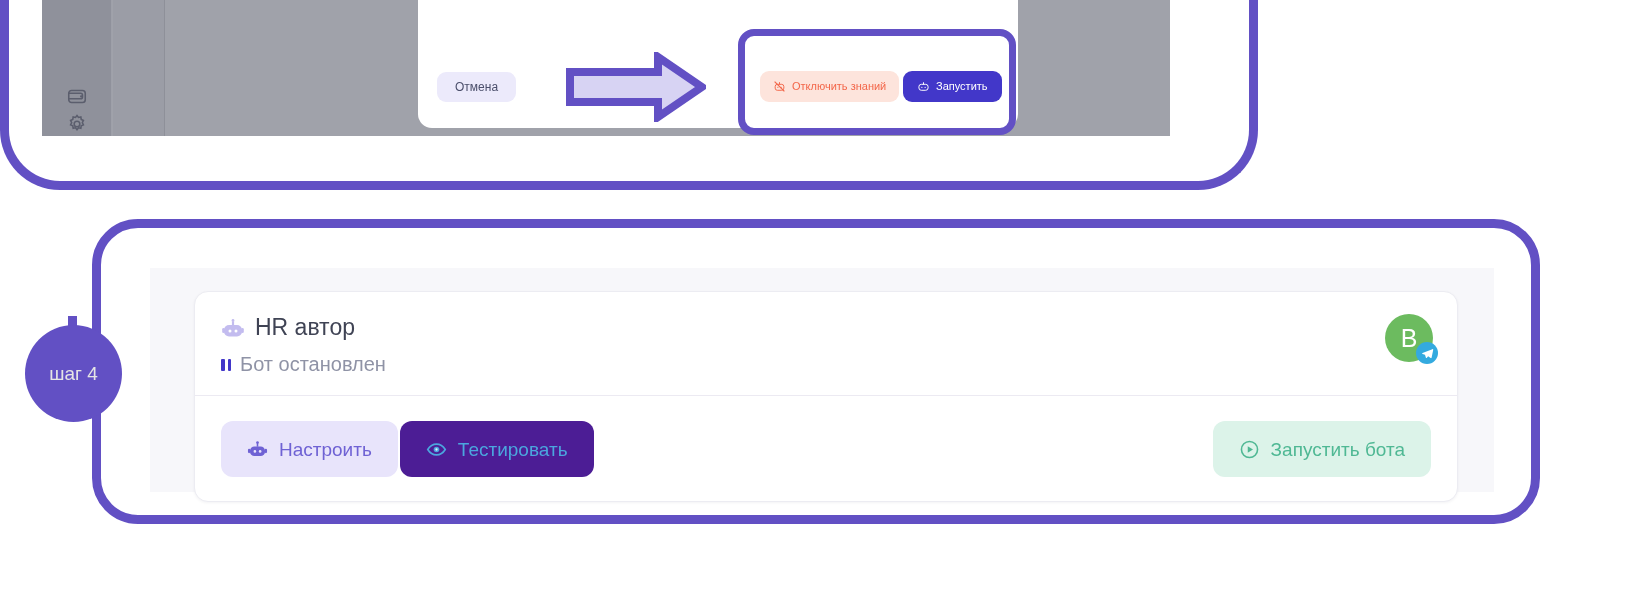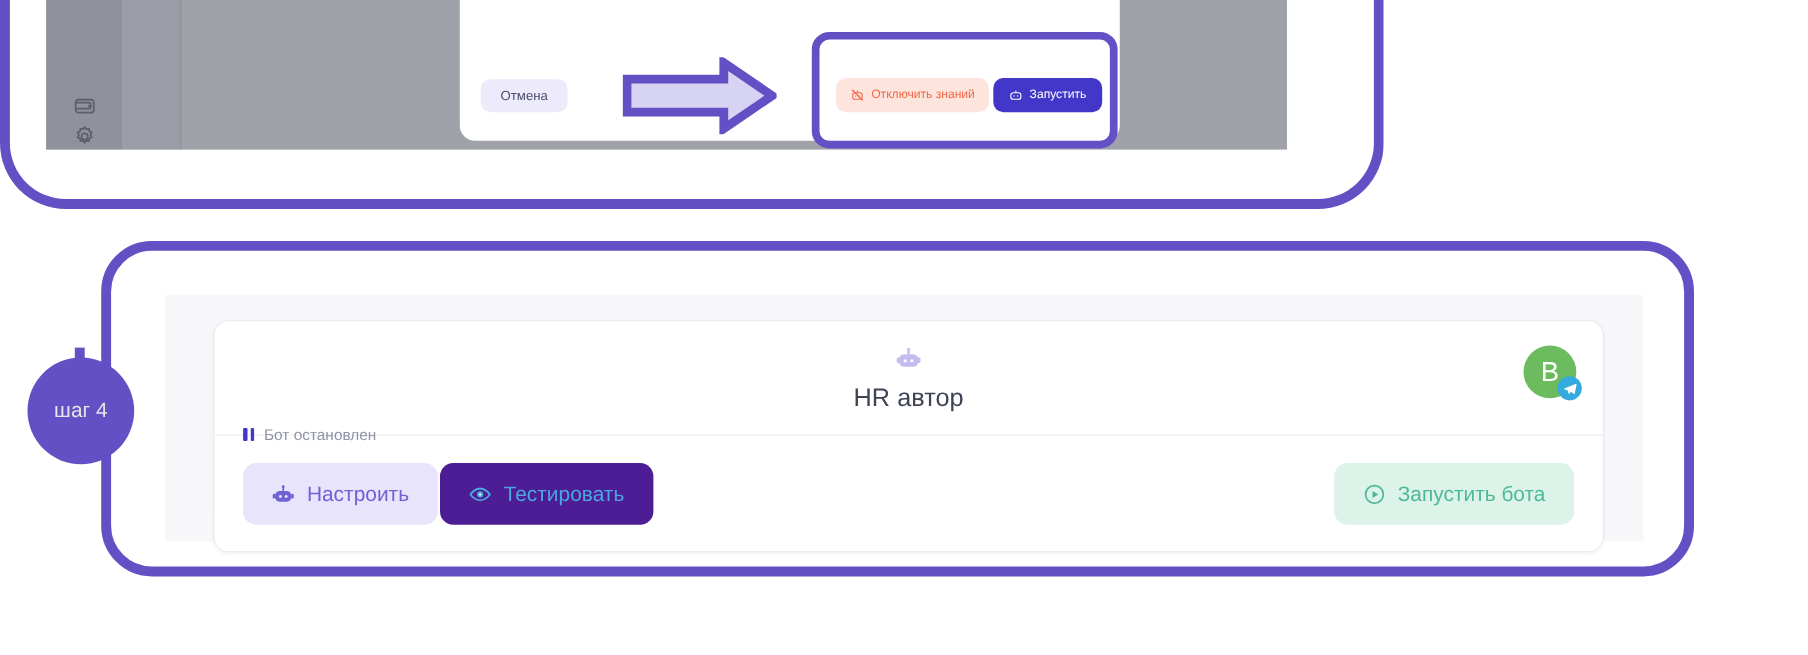--- a/index.html
+++ b/index.html
@@ -203,36 +203,35 @@
 
   #bot-card-head {
     position: relative;
     height: 104px;
     border-bottom: 1px solid #eceaf2;
     padding: 22px 26px 0 26px;
   }
 
   #bot-title-row {
     display: flex;
-    align-items: center;
+    align-items: flex-end;
     gap: 10px;
-    flex-direction: column;
   }
   #bot-title {
     font-size: 23px;
     color: #3f4354;
   }
   #bot-status-row {
     display: flex;
     align-items: center;
     gap: 9px;
     margin-top: 12px;
   }
   #bot-status {
-    font-size: 14px;
+    font-size: 20px;
     color: #8f93a6;
   }
   .pause-ico {
     display: inline-flex;
     gap: 3px;
   }
   .pause-ico i {
     display: block;
     width: 3.5px;
     height: 12px;

